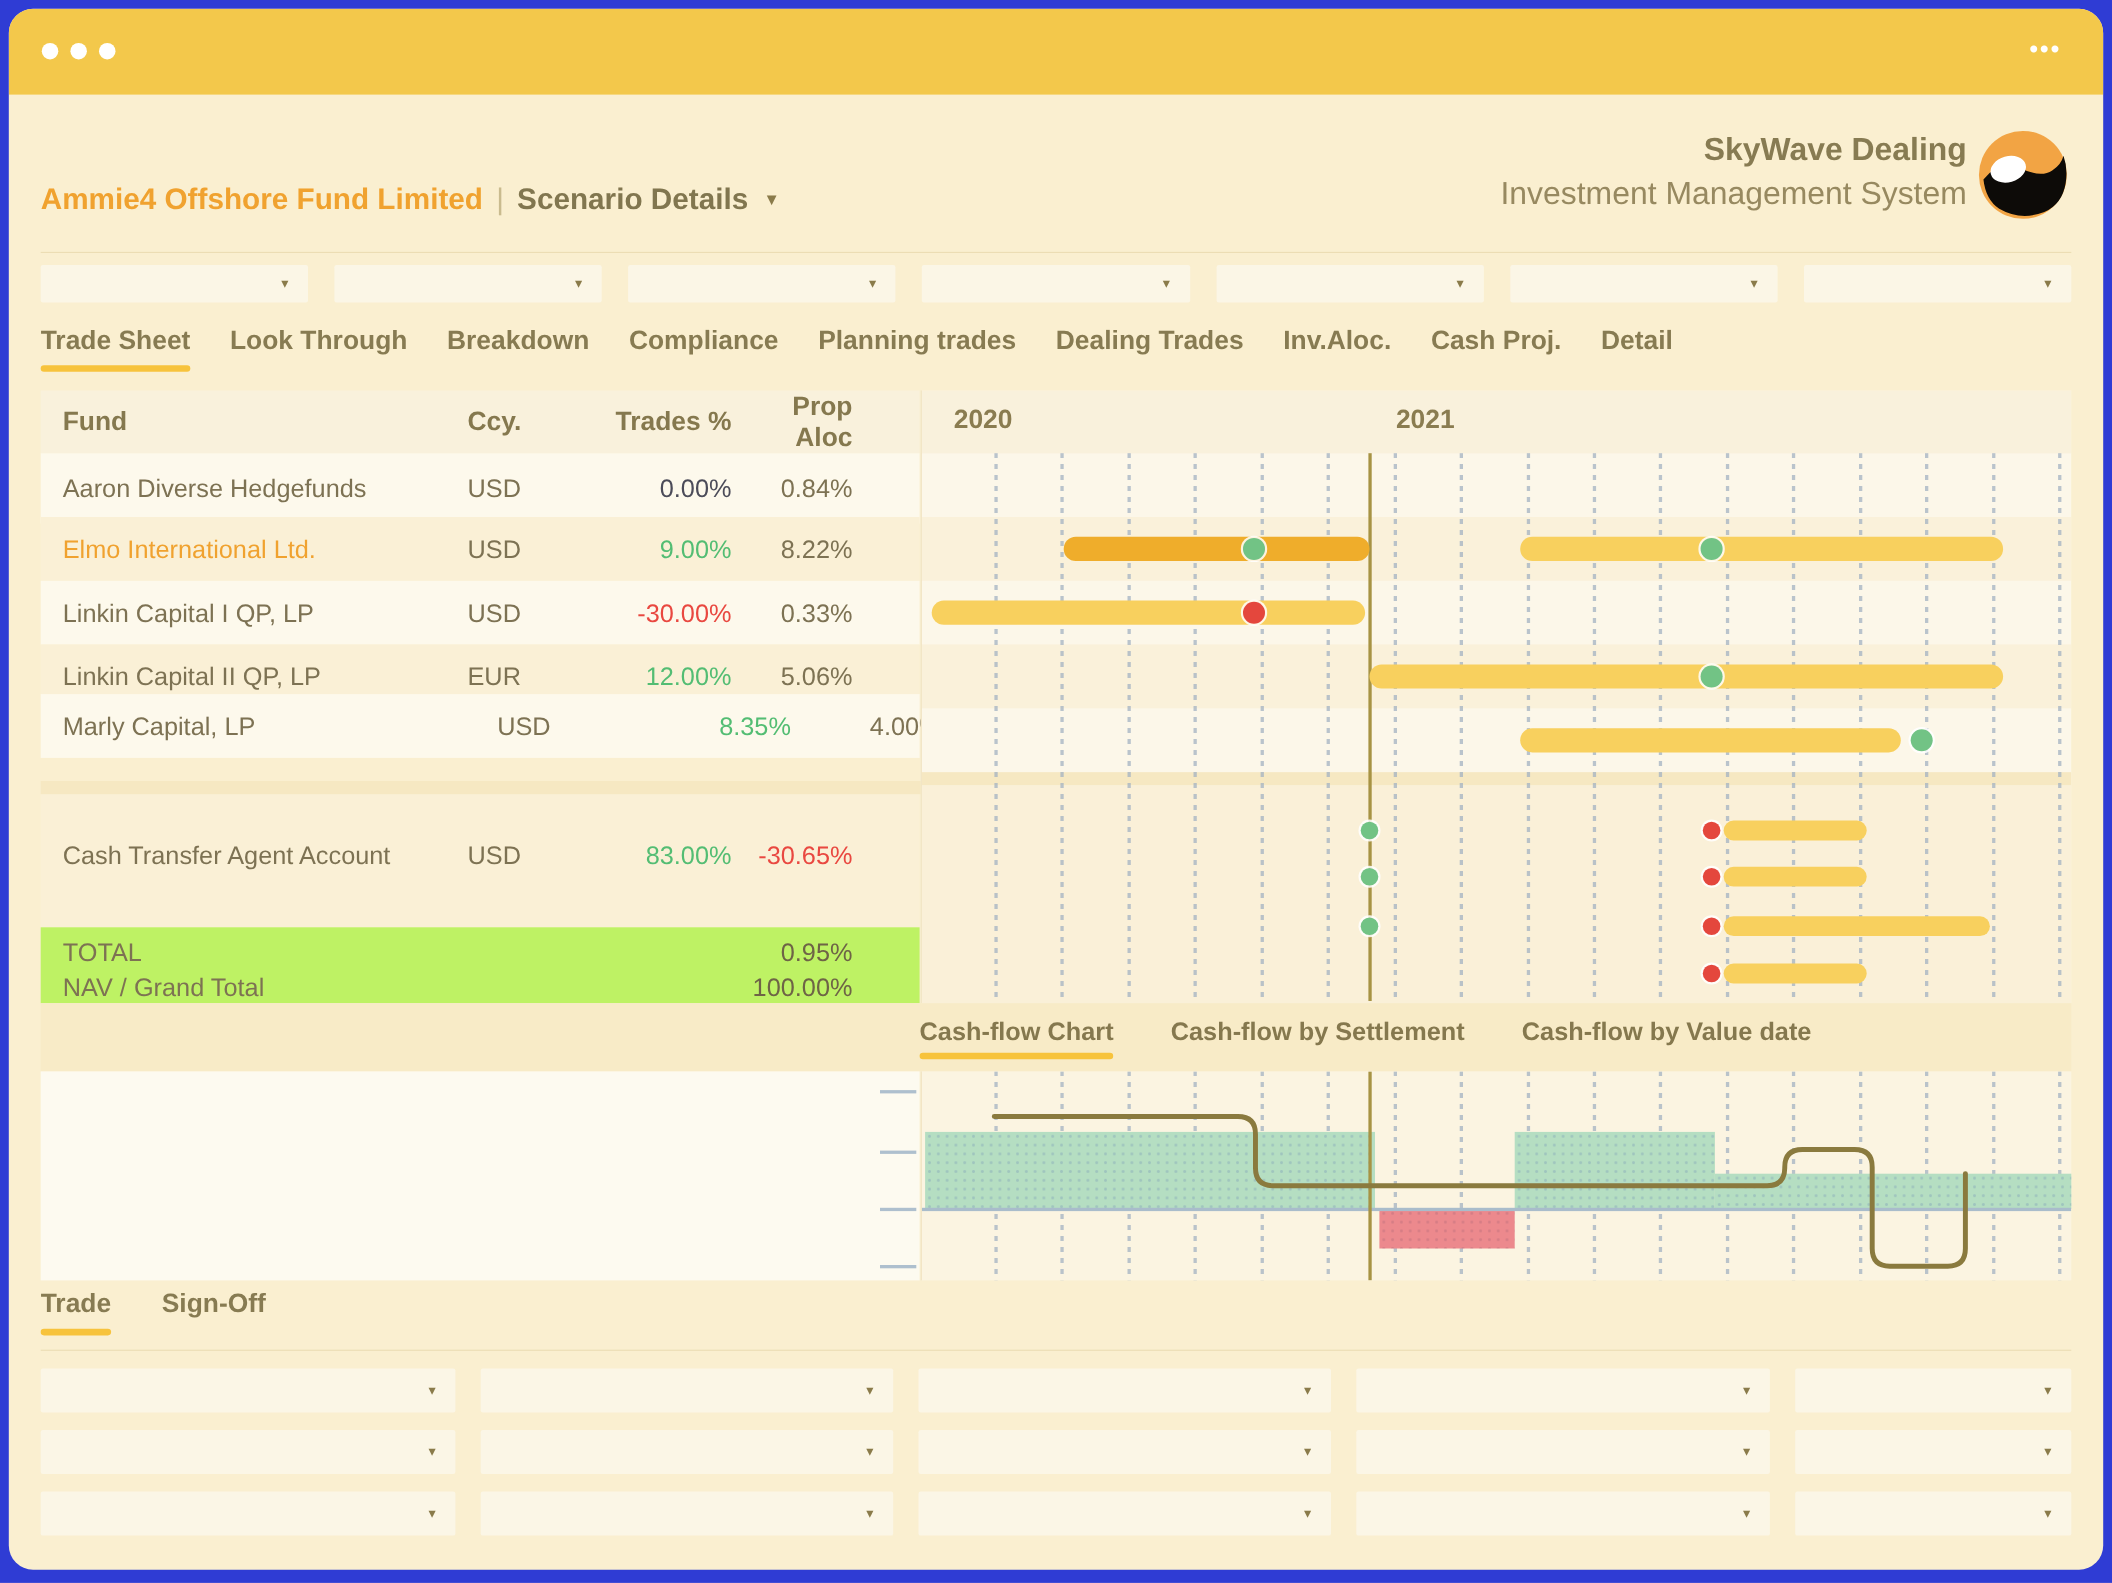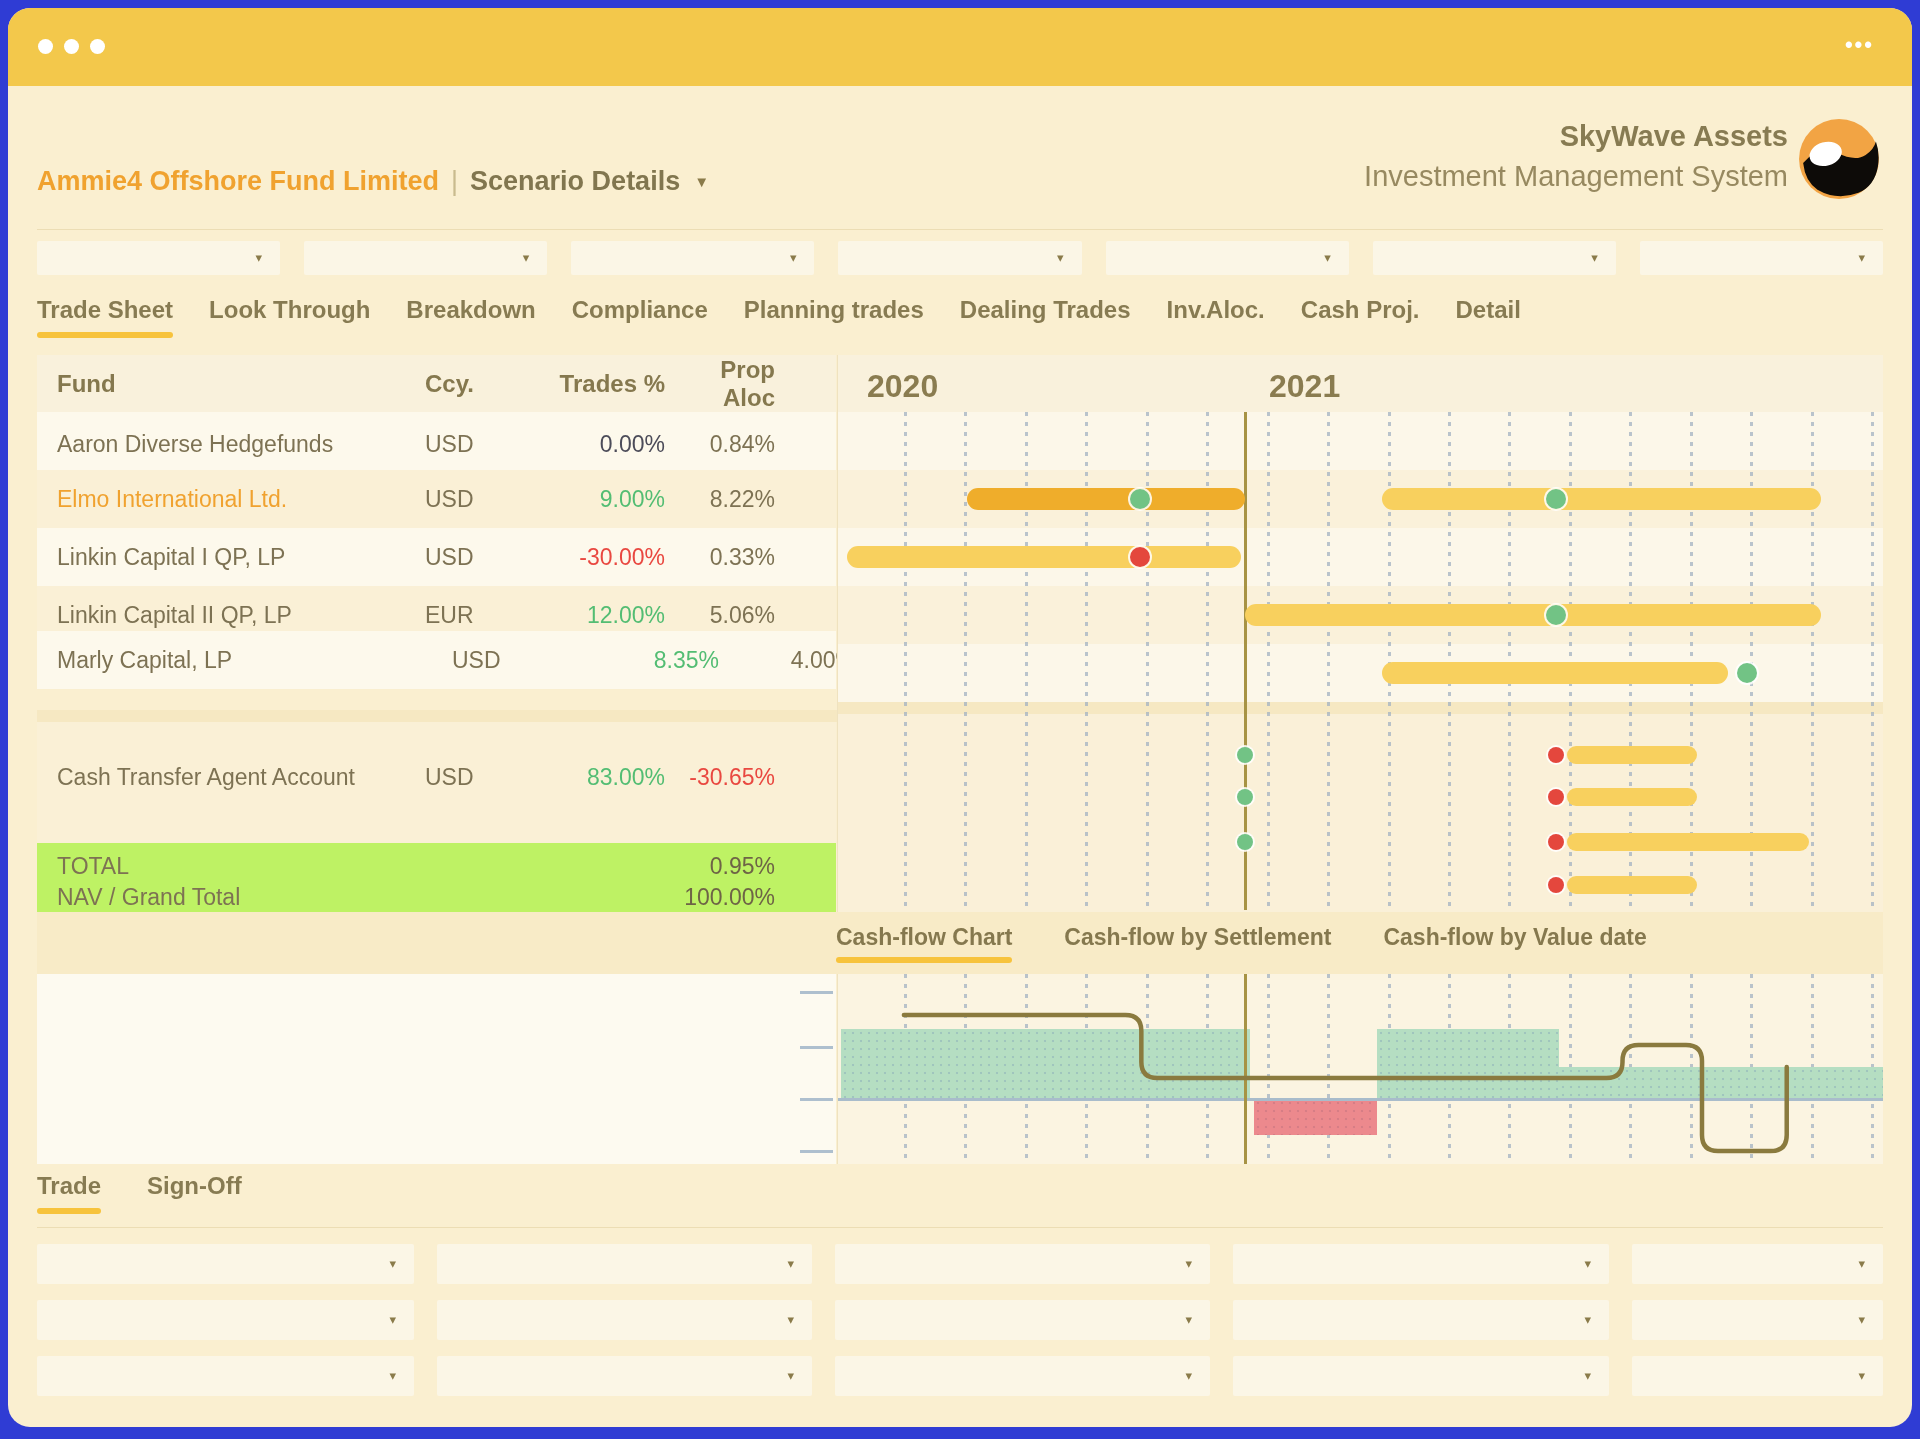--- a/index.html
+++ b/index.html
@@ -56,21 +56,21 @@
   .cashrow{top:359px;height:129px;background:#FAF0D6;}
   .cashrow .inner{position:absolute;left:0;top:50px;width:799px;}
   .totals{position:absolute;left:0;top:488px;width:799px;height:69px;background:#bef264;padding-top:8px;}
   .totrow{display:grid;grid-template-columns:608px 130px;width:799px;height:31px;align-items:center;}
   .totrow .lab{padding-left:20px;}
   .totrow .val{text-align:right;color:#6E6446;padding-right:0px;}
   .totals .totrow .val{width:130px;}
   
   .gantt{position:absolute;left:800px;top:0;width:1046px;height:557px;background:#FBF3DE;border-left:1px solid #EFE2BF;overflow:hidden;}
   .g-head{position:absolute;left:0;top:0;width:100%;height:57px;background:#F9F1DC;}
-  .g-year{position:absolute;top:13px;font-size:32px;font-weight:bold;color:#8A7C50;}
+  .g-year{position:absolute;top:13px;font-size:24px;font-weight:bold;color:#8A7C50;}
   .g-stripe{position:absolute;left:0;width:100%;}
   .gridline{position:absolute;top:57px;bottom:2px;width:3px;opacity:.75;
     background-image:repeating-linear-gradient(to bottom,#A3B2C2 0 4px,transparent 4px 10px);}
   .yearline{position:absolute;top:57px;bottom:2px;width:3px;background:#A79344;}
   .gbar{position:absolute;border-radius:11px;}
   .gdot{position:absolute;border-radius:50%;box-shadow:0 0 0 2px rgba(255,255,255,.85);}
   
   .cfband{position:absolute;left:29px;right:29px;top:904px;height:62px;background:#F8EBC7;}
   .cftabs{position:absolute;left:799px;top:12px;display:flex;gap:52px;font-size:23px;font-weight:bold;color:#85784E;}
   .cftab{position:relative;padding-bottom:12px;white-space:nowrap;}
@@ -102,21 +102,21 @@
   <div class="titlebar">
     <div class="traffic">
       <span></span>
       <span></span>
       <span></span>
     </div>
     <div class="menu-ellipsis">•••</div>
   </div>
 
   <div class="brand">
-    <div class="name">SkyWave Assets</div>
+    <div class="name">SkyWave Dealing</div>
     <div class="sub">Investment Management System</div>
   </div>
   <svg class="logo" viewBox="0 0 80 80">
     <circle cx="40" cy="40" r="39" fill="#F2A444"></circle>
     <path d="M5,44 Q20,26 38,34 Q56,43 66,36 Q74,31 76,23 Q80,34 78,47 Q75,66 59,73 Q38,81 19,70 Q7,62 5,44 Z" fill="#0D0B08"></path>
     <ellipse cx="27" cy="35" rx="16" ry="11.5" fill="#FFFFFF" transform="rotate(-16 27 35)"></ellipse>
   </svg>
 
   <div class="page-head">
     <span class="fund">Ammie4 Offshore Fund Limited</span>

